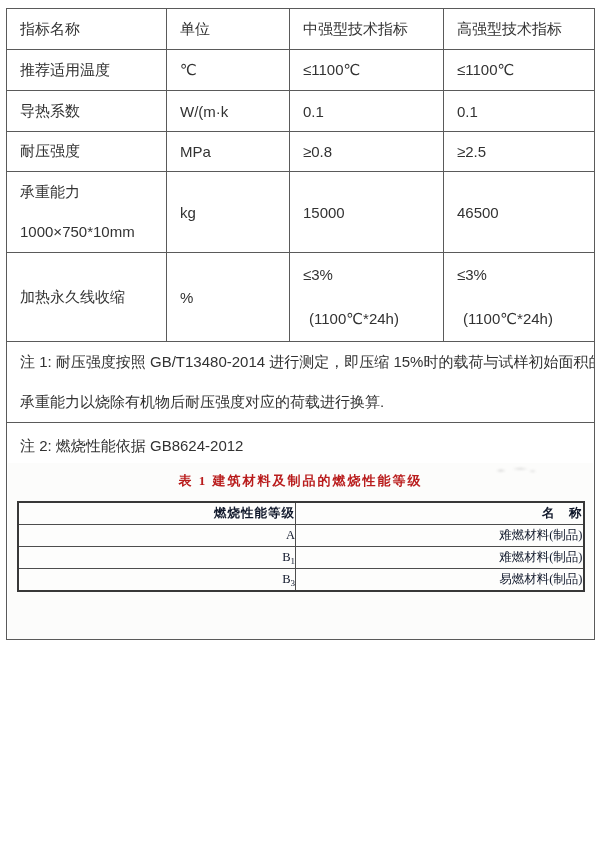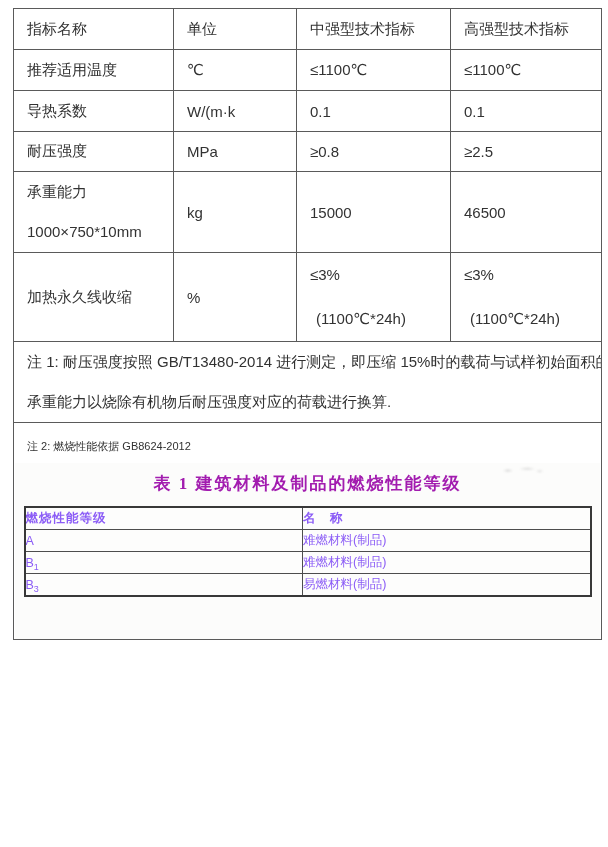--- a/index.html
+++ b/index.html
@@ -1,57 +1,57 @@
 <!DOCTYPE html>
 <html><head>
 <meta charset="utf-8">
 <style>
   html,body{margin:0;padding:0;}
   body{
     width:608px;height:847px;background:#ffffff;position:relative;
     font-family:"Liberation Sans","DejaVu Sans",sans-serif;color:#323232;
     -webkit-font-smoothing:antialiased;
   }
-  .doc{position:absolute;left:13px;top:8px;width:588px;}
+  .doc{position:absolute;left:6px;top:8px;width:588px;}
 
   
   table.spec{border-collapse:collapse;width:588px;table-layout:fixed;}
   .spec col.c1{width:160px}.spec col.c2{width:123px}.spec col.c3{width:154px}.spec col.c4{width:151px}
   .spec th,.spec td{
     border:1px solid #5a5a5a;padding:0 4px 0 13px;text-align:left;
     font-size:15px;font-weight:400;vertical-align:middle;color:#323232;
     overflow:hidden;white-space:nowrap;
   }
   tr.h41{height:41px} tr.h40{height:40px} tr.h81{height:81px} tr.h83{height:83px}
   tr.h79{height:79px} tr.h217{height:217px}
   .ml div{line-height:40px}           
   .vml div{line-height:44px}          
   .indent{padding-left:6px}
 
   
   td.note{padding:0 13px;vertical-align:middle}
   td.note div{line-height:40px;white-space:nowrap}
   td.lastcell{padding:0;vertical-align:top;white-space:normal}
-  .note2{padding:13px 13px 0;font-size:11px;line-height:20px;white-space:nowrap}
+  .note2{padding:13px 13px 0;font-size:15px;line-height:20px;white-space:nowrap}
 
   
   .scan{position:relative;margin:7px 1px 0;height:176px;background:#fcfcfb;}
   .scan-title{
     text-align:center;padding-top:9px;
     font-family:"Liberation Serif","DejaVu Serif",serif;font-weight:700;
-    font-size:17px;letter-spacing:2px;color:#a21caf;white-space:nowrap;
+    font-size:13px;letter-spacing:2px;color:#b91c1c;white-space:nowrap;
   }
   table.gb{
     border-collapse:collapse;margin:11px auto 0;width:566px;table-layout:fixed;
     border:2px solid #383838;background:#fdfdfc;
   }
   .gb col.g1{width:278px}.gb col.g2{width:288px}
   .gb th,.gb td{
-    border:1px solid #4d4d4d;height:21px;text-align:left;padding:0;
-    font-family:Liberation Sans, sans-serif;font-size:12.5px;color:#8b5cf6;
+    border:1px solid #4d4d4d;height:21px;text-align:right;padding:0;
+    font-family:Liberation Serif, serif;font-size:12.5px;color:#0f172a;
   }
   .gb th{font-weight:700;letter-spacing:1px}
   .gb td{font-weight:400}
   .gb sub{font-size:9px;vertical-align:-3px;line-height:0}
   .smudge{
     position:absolute;right:56px;top:1px;width:44px;height:12px;opacity:.45;
     filter:blur(1.1px);pointer-events:none;
     background:
       radial-gradient(ellipse 7px 2px at 18% 55%, #979797 0%, transparent 75%),
       radial-gradient(ellipse 11px 2px at 62% 40%, #a3a3a3 0%, transparent 75%),

